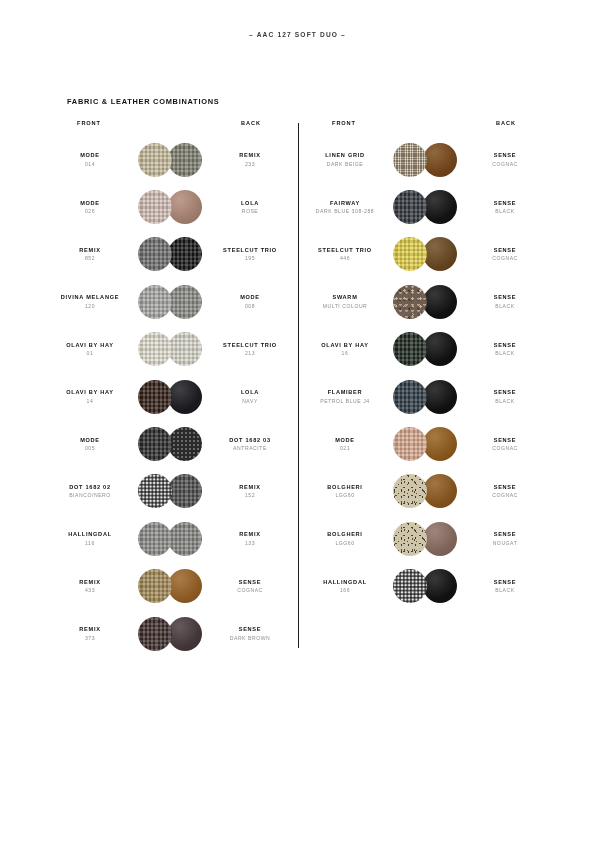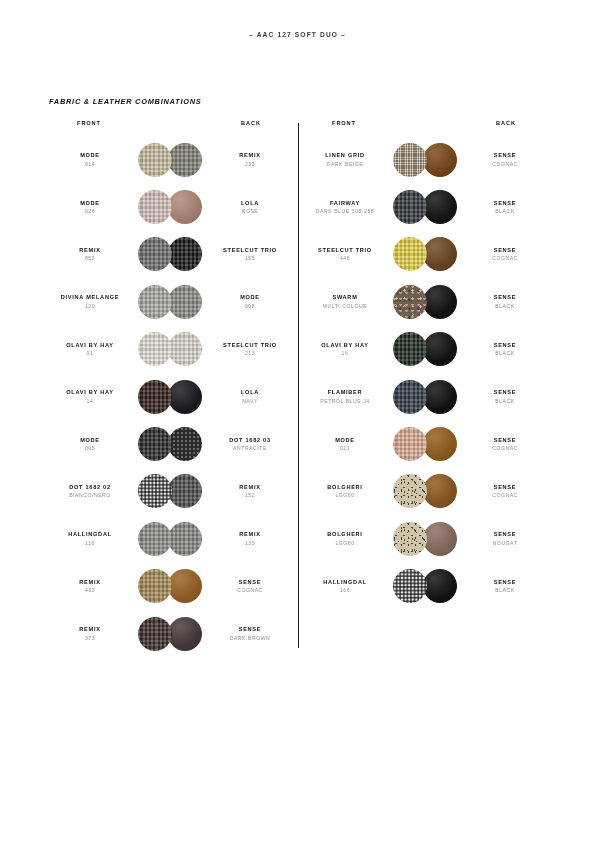--- a/index.html
+++ b/index.html
@@ -16,24 +16,23 @@
   
   .running-head{
     position:absolute;top:31px;left:0;width:595px;
     text-align:center;
     font-size:6.6px;letter-spacing:1.15px;font-weight:700;
     color:#3a3a3a;
   }
 
   
   .section-title{
-    position:absolute;top:97px;left:49px;
+    position:absolute;top:97px;left:67px;
     font-size:7.4px;font-weight:700;letter-spacing:0.75px;
     color:#111;
-    font-style:italic;
   }
 
   
   .col{position:absolute;top:120px;}
   .col-left{left:50px;width:240px;}
   .col-right{left:305px;width:240px;}
 
   .col-head{
     position:relative;height:16px;
   }

